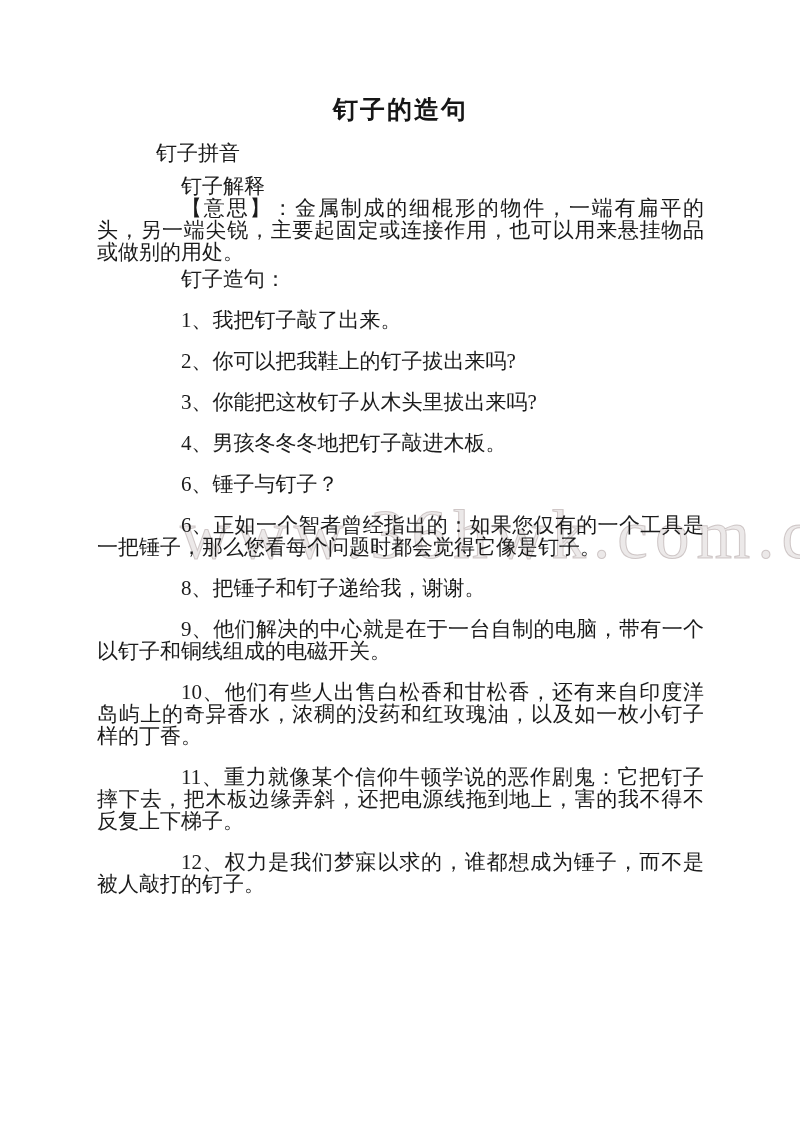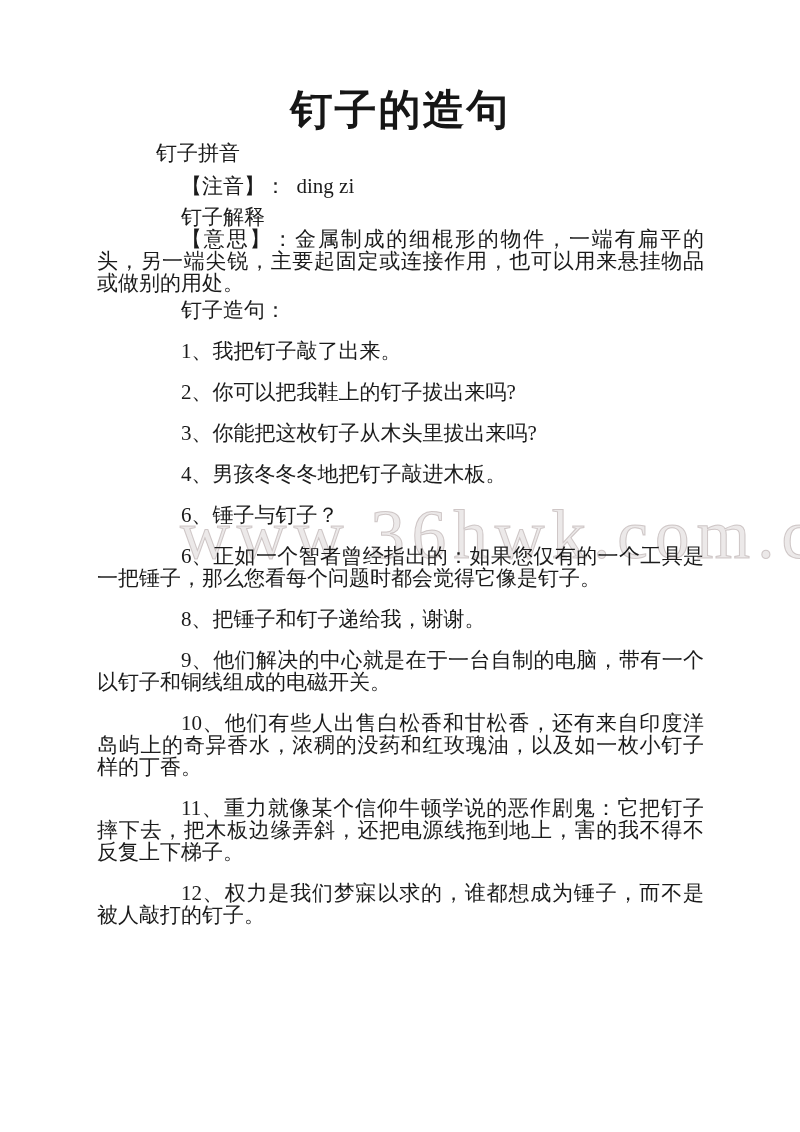--- a/index.html
+++ b/index.html
@@ -28,21 +28,21 @@
     user-select:none;
     pointer-events:none;
   }
   .content {
     position:relative;
     z-index:1;
     padding:0 96px 0 97px; 
   }
   .title {
     margin:86px 0 0 0;
-    font-size:42px;
+    font-size:25px;
     font-weight:bold;
     line-height:48px;
     text-align:center;
     letter-spacing:2px;
     color:#161616;
   }
   p { margin:0; }
   .line, .para, .sentence {
     font-size:21px;
     line-height:22px;
@@ -61,21 +61,20 @@
 <body>
 
 <div class="page">
   <div class="watermark">www.36hwk.com.cn</div>
 
   <div class="content">
     <h1 class="title">钉子的造句</h1>
 
     <p class="line indent-a pinyin">钉子拼音</p>
 
-    <p class="line indent-b zhuyin">【注音】：  ding zi</p>
 
     <p class="line indent-b jieshi">钉子解释</p>
 
     <p class="para indent-b yisi">【意思】：金属制成的细棍形的物件，一端有扁平的头，另一端尖锐，主要起固定或连接作用，也可以用来悬挂物品或做别的用处。</p>
 
     <p class="line indent-b zaoju">钉子造句：</p>
 
     <div id="sentences">
         <p class="sentence">1、我把钉子敲了出来。</p>
         <p class="sentence">2、你可以把我鞋上的钉子拔出来吗?</p>

